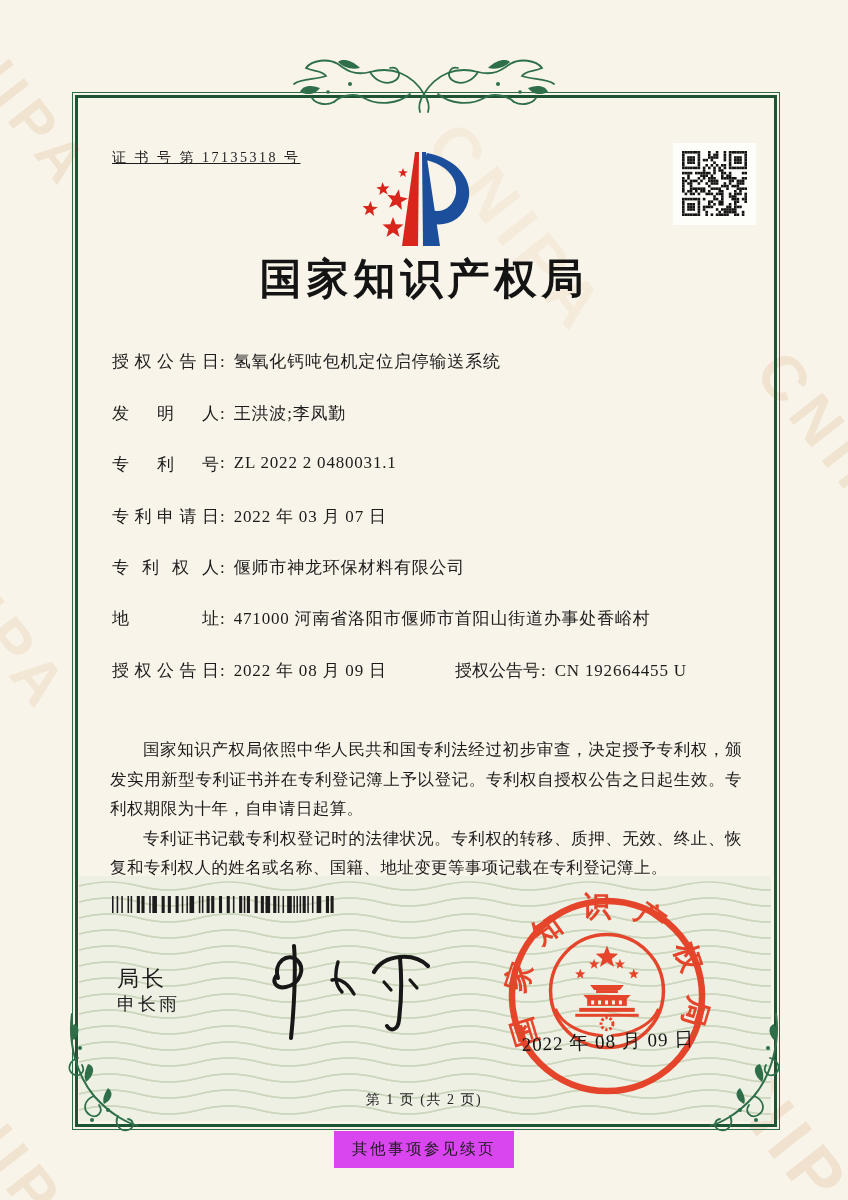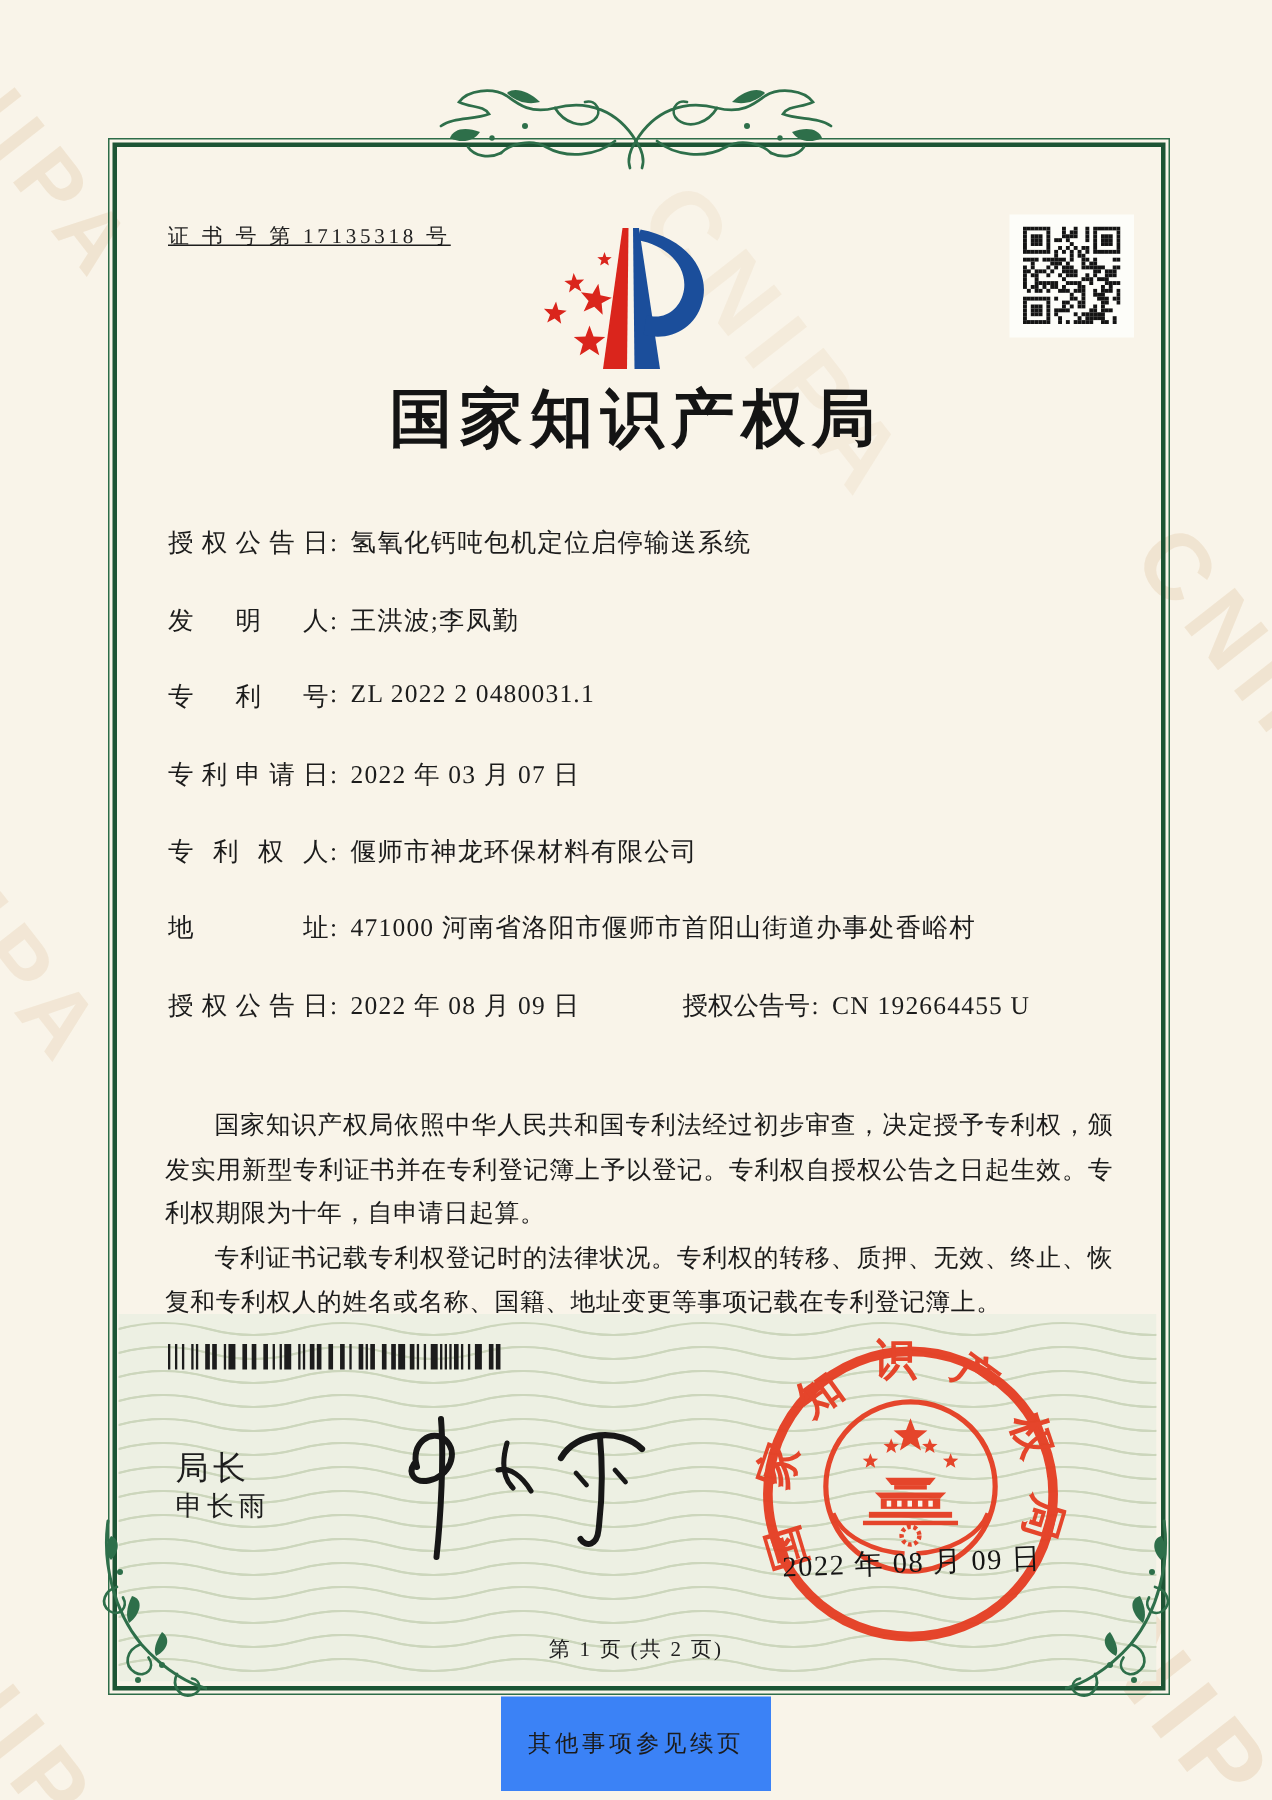--- a/index.html
+++ b/index.html
@@ -73,21 +73,21 @@
     position:absolute;left:498px;top:1029px;width:220px;z-index:5;
     text-align:center;font-size:19px;letter-spacing:1px;color:#141414;
     transform:rotate(-2deg);white-space:nowrap;
   }
   .page-info{
     position:absolute;left:0;top:1091px;width:100%;z-index:4;
     text-align:center;font-size:14px;letter-spacing:1.5px;color:#222;
   }
   .note{
     position:absolute;left:50%;top:1131px;transform:translateX(-50%);z-index:4;
-    background:#3b82f6;padding:21px 18px;font-size:15.5px;letter-spacing:2.5px;color:#1b1b1b;
+    background:#d946ef;padding:8px 18px;font-size:15.5px;letter-spacing:2.5px;color:#1b1b1b;
     white-space:nowrap;
   }
   .green-stroke{stroke:#2e6f4a;fill:none;stroke-width:1.8;stroke-linecap:round;}
   .green-fill{fill:#2e6f4a;stroke:none;}
 </style>
 </head>
 <body>
 
 <div class="page">
 

